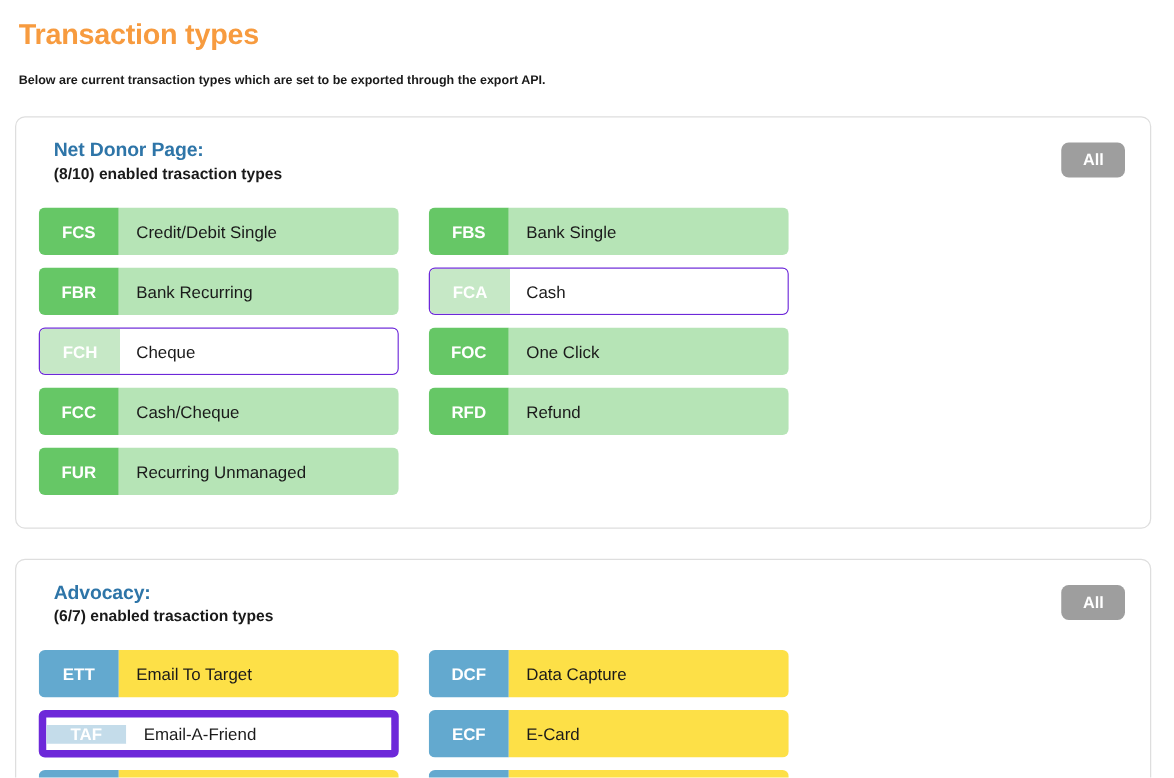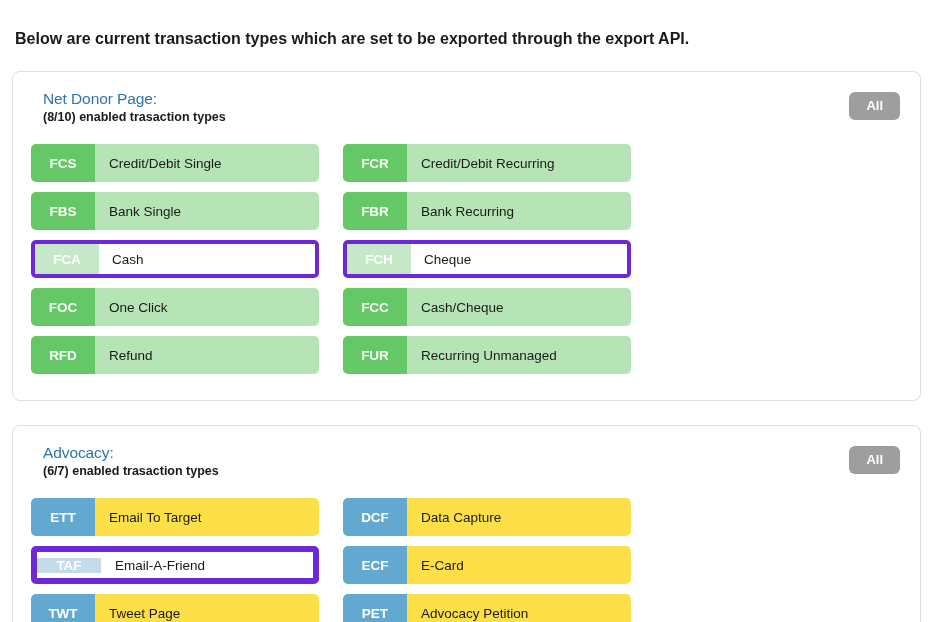--- a/index.html
+++ b/index.html
@@ -19,42 +19,42 @@
     box-sizing: border-box;
   }
   .page-title {
     font-size: 23px;
     font-weight: bold;
     color: #f79b3f;
     margin: 2px 0 0 3px;
     letter-spacing: -0.2px;
   }
   .page-subtitle {
-    font-size: 16px;
+    font-size: 10px;
     font-weight: bold;
     color: #1a1a1a;
     margin: 18px 0 0 3px;
   }
   .card {
     margin-top: 23px;
     border: 1px solid #dedede;
     border-radius: 8px;
     background: #ffffff;
     padding: 16px 18px 26px 18px;
     box-sizing: border-box;
     position: relative;
   }
   .card + .card { margin-top: 24px; }
   .card-head {
     position: relative;
     min-height: 40px;
   }
   .section-title {
     font-size: 15.5px;
-    font-weight: normal;
+    font-weight: bold;
     color: #2e75a8;
     margin: 2px 0 0 12px;
     letter-spacing: -0.1px;
   }
   .section-count {
     font-size: 12.5px;
     font-weight: bold;
     color: #1a1a1a;
     margin: 2px 0 0 12px;
   }
@@ -107,56 +107,53 @@
     padding-left: 14px;
     font-size: 13.5px;
     color: #1a1a1a;
     box-sizing: border-box;
   }
 
   
   .type-row.green.on .type-code { background: #66c766; }
   .type-row.green.on .type-label { background: #b6e4b6; }
   
-  .type-row.green.off { border: 4px solid #6d28d9; }
+  .type-row.green.off { border: 1px solid #6d28d9; }
   .type-row.green.off .type-code { background: #c6e8c6; }
   .type-row.green.off .type-label { background: #ffffff; padding-left: 13px; }
 
   
   .type-row.blue.on .type-code { background: #63a9cf; }
   .type-row.blue.on .type-label { background: #fde047; }
   
   .type-row.blue.off { border: 6px solid #6d28d9; align-items: center; }
   .type-row.blue.off .type-code { background: #c4dcea; }
   .type-row.blue.off .type-label { background: #ffffff; }
 </style>
 </head>
 <body>
 
 <div class="page">
 
+  <h1 class="page-title">Transaction types</h1>
   <p class="page-subtitle">Below are current transaction types which are set to be exported through the export API.</p>
 
   <div id="sections-root">
       <div class="card">
         <div class="card-head">
           <div class="section-title">Net Donor Page:</div>
           <div class="section-count">(8/10) enabled trasaction types</div>
           <button class="all-button">All</button>
         </div>
         <div class="grid">
           <div class="type-row green on">
             <div class="type-code">FCS</div>
             <div class="type-label">Credit/Debit Single</div>
           </div>
           <div class="type-row green on">
-            <div class="type-code">FCR</div>
-            <div class="type-label">Credit/Debit Recurring</div>
-          </div>
-          <div class="type-row green on">
             <div class="type-code">FBS</div>
             <div class="type-label">Bank Single</div>
           </div>
           <div class="type-row green on">
             <div class="type-code">FBR</div>
             <div class="type-label">Bank Recurring</div>
           </div>
           <div class="type-row green off">
             <div class="type-code">FCA</div>
             <div class="type-label">Cash</div>

